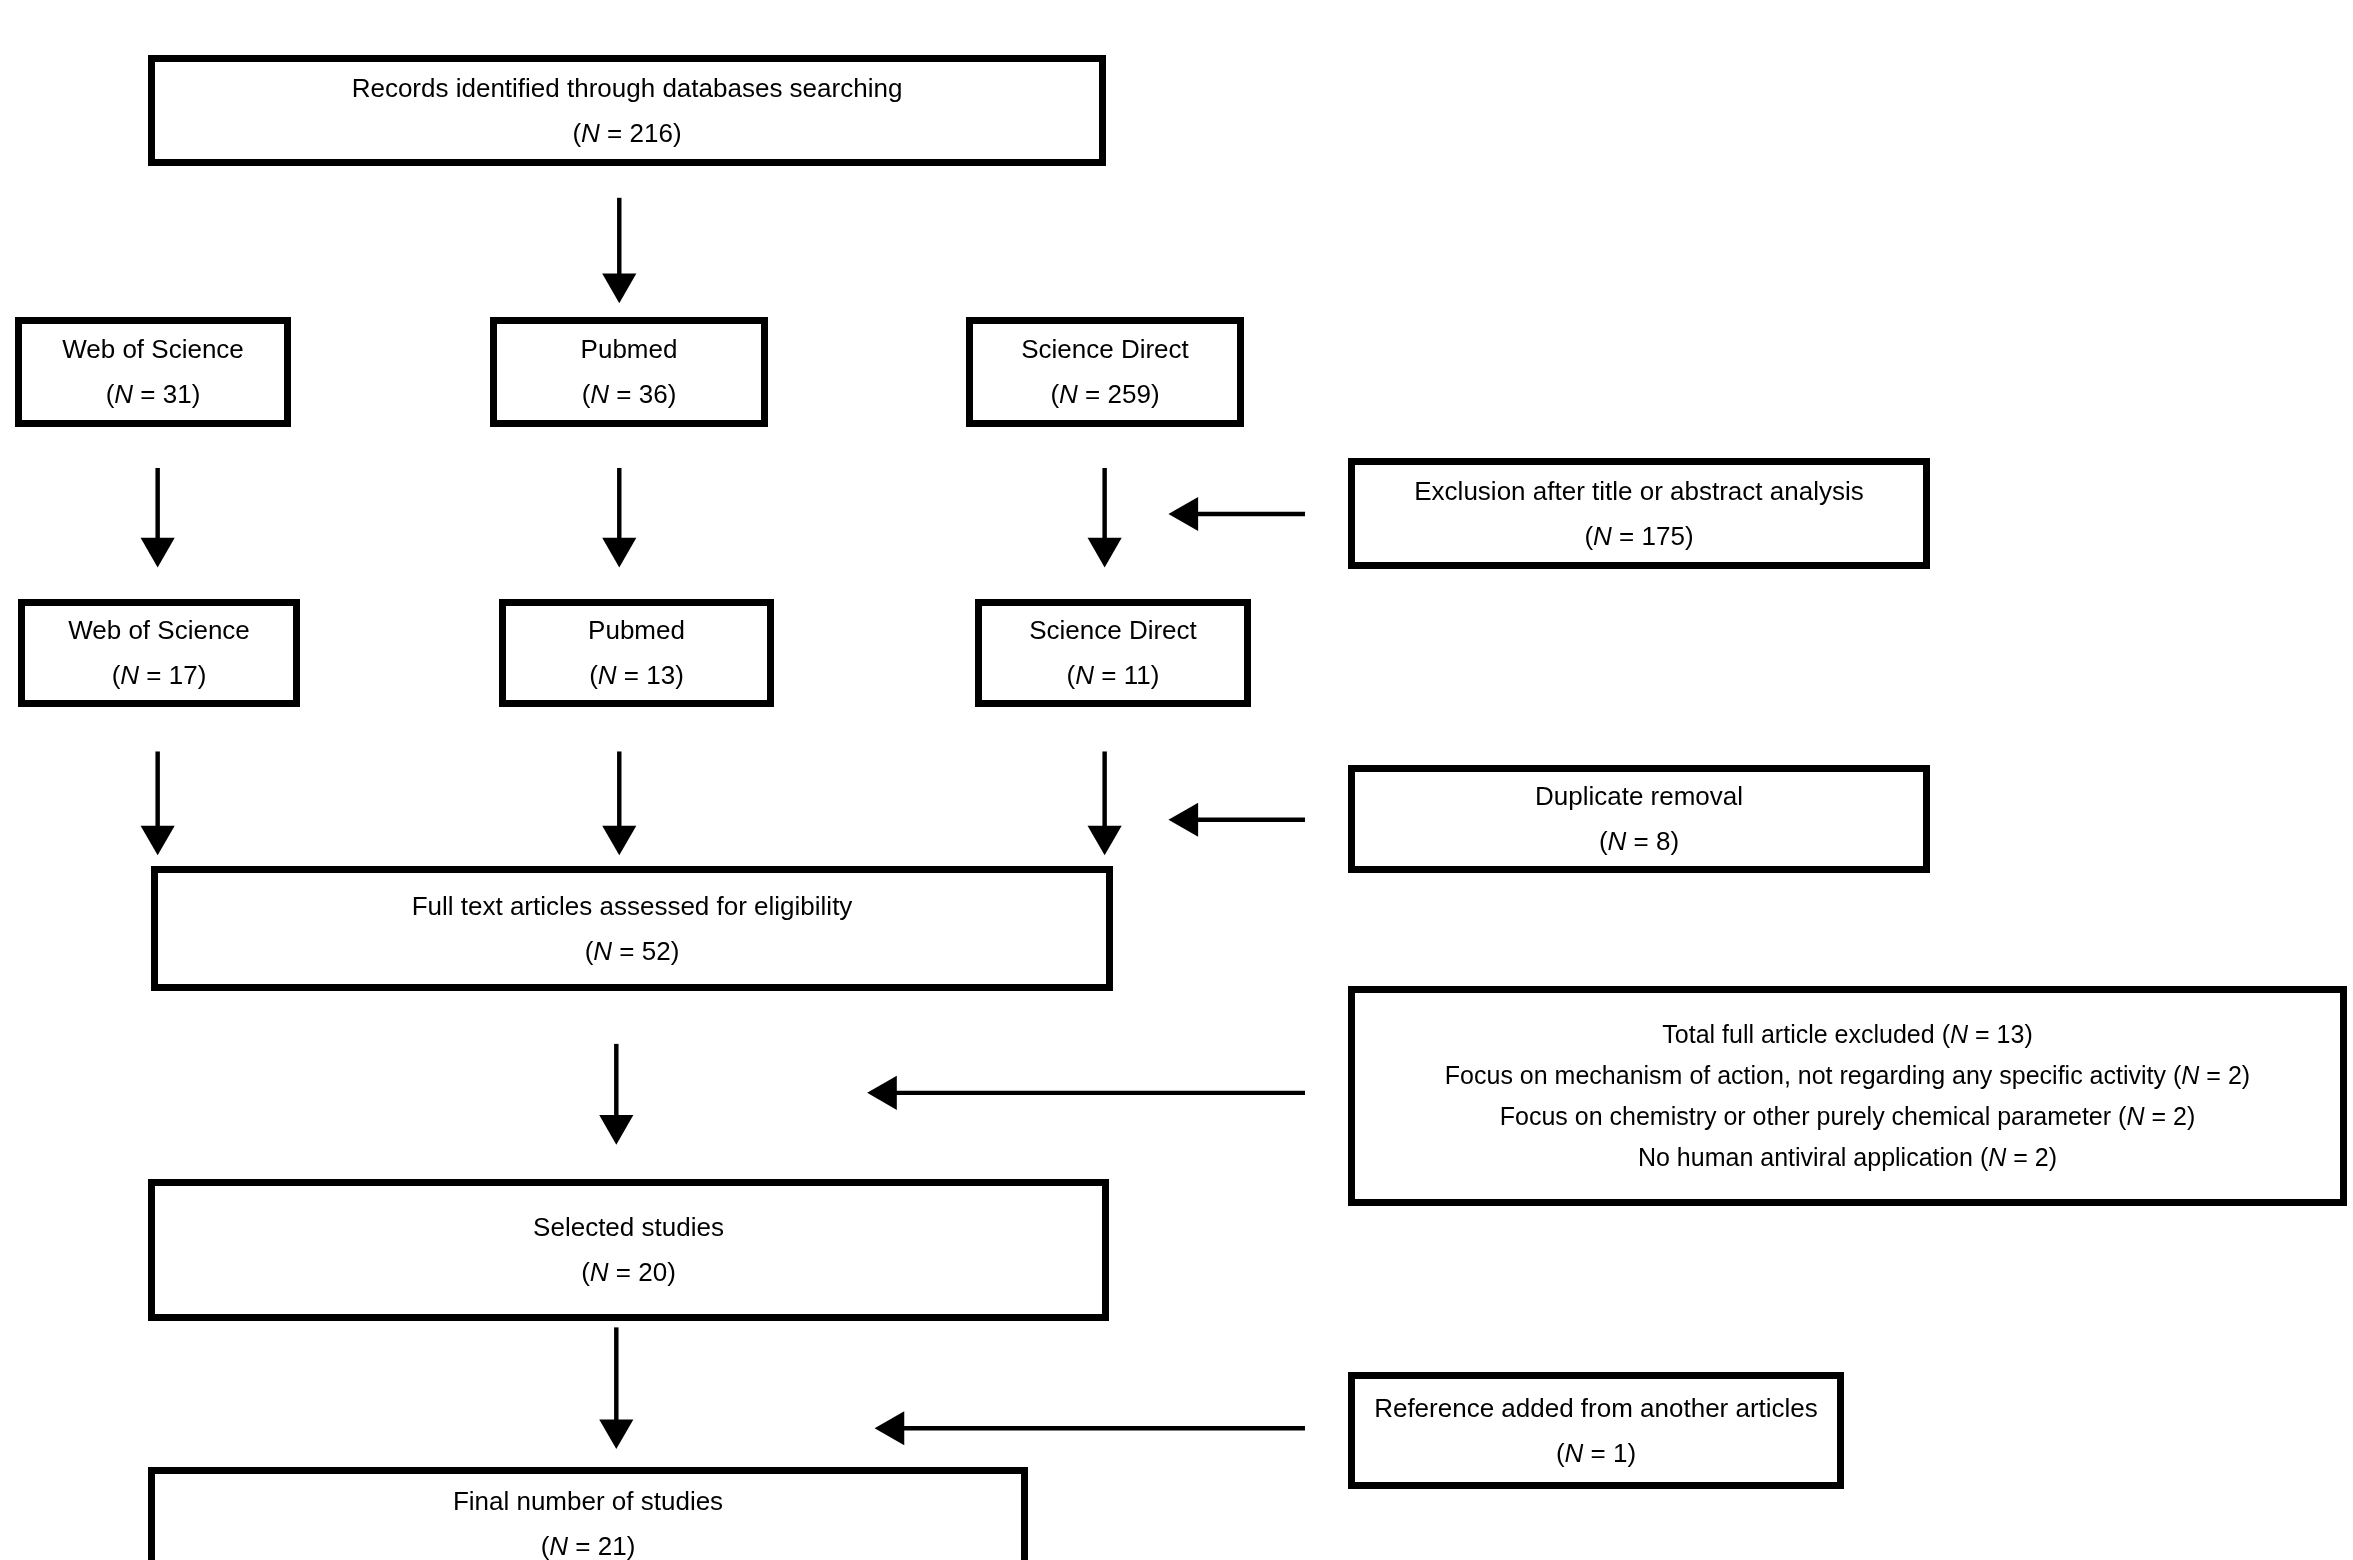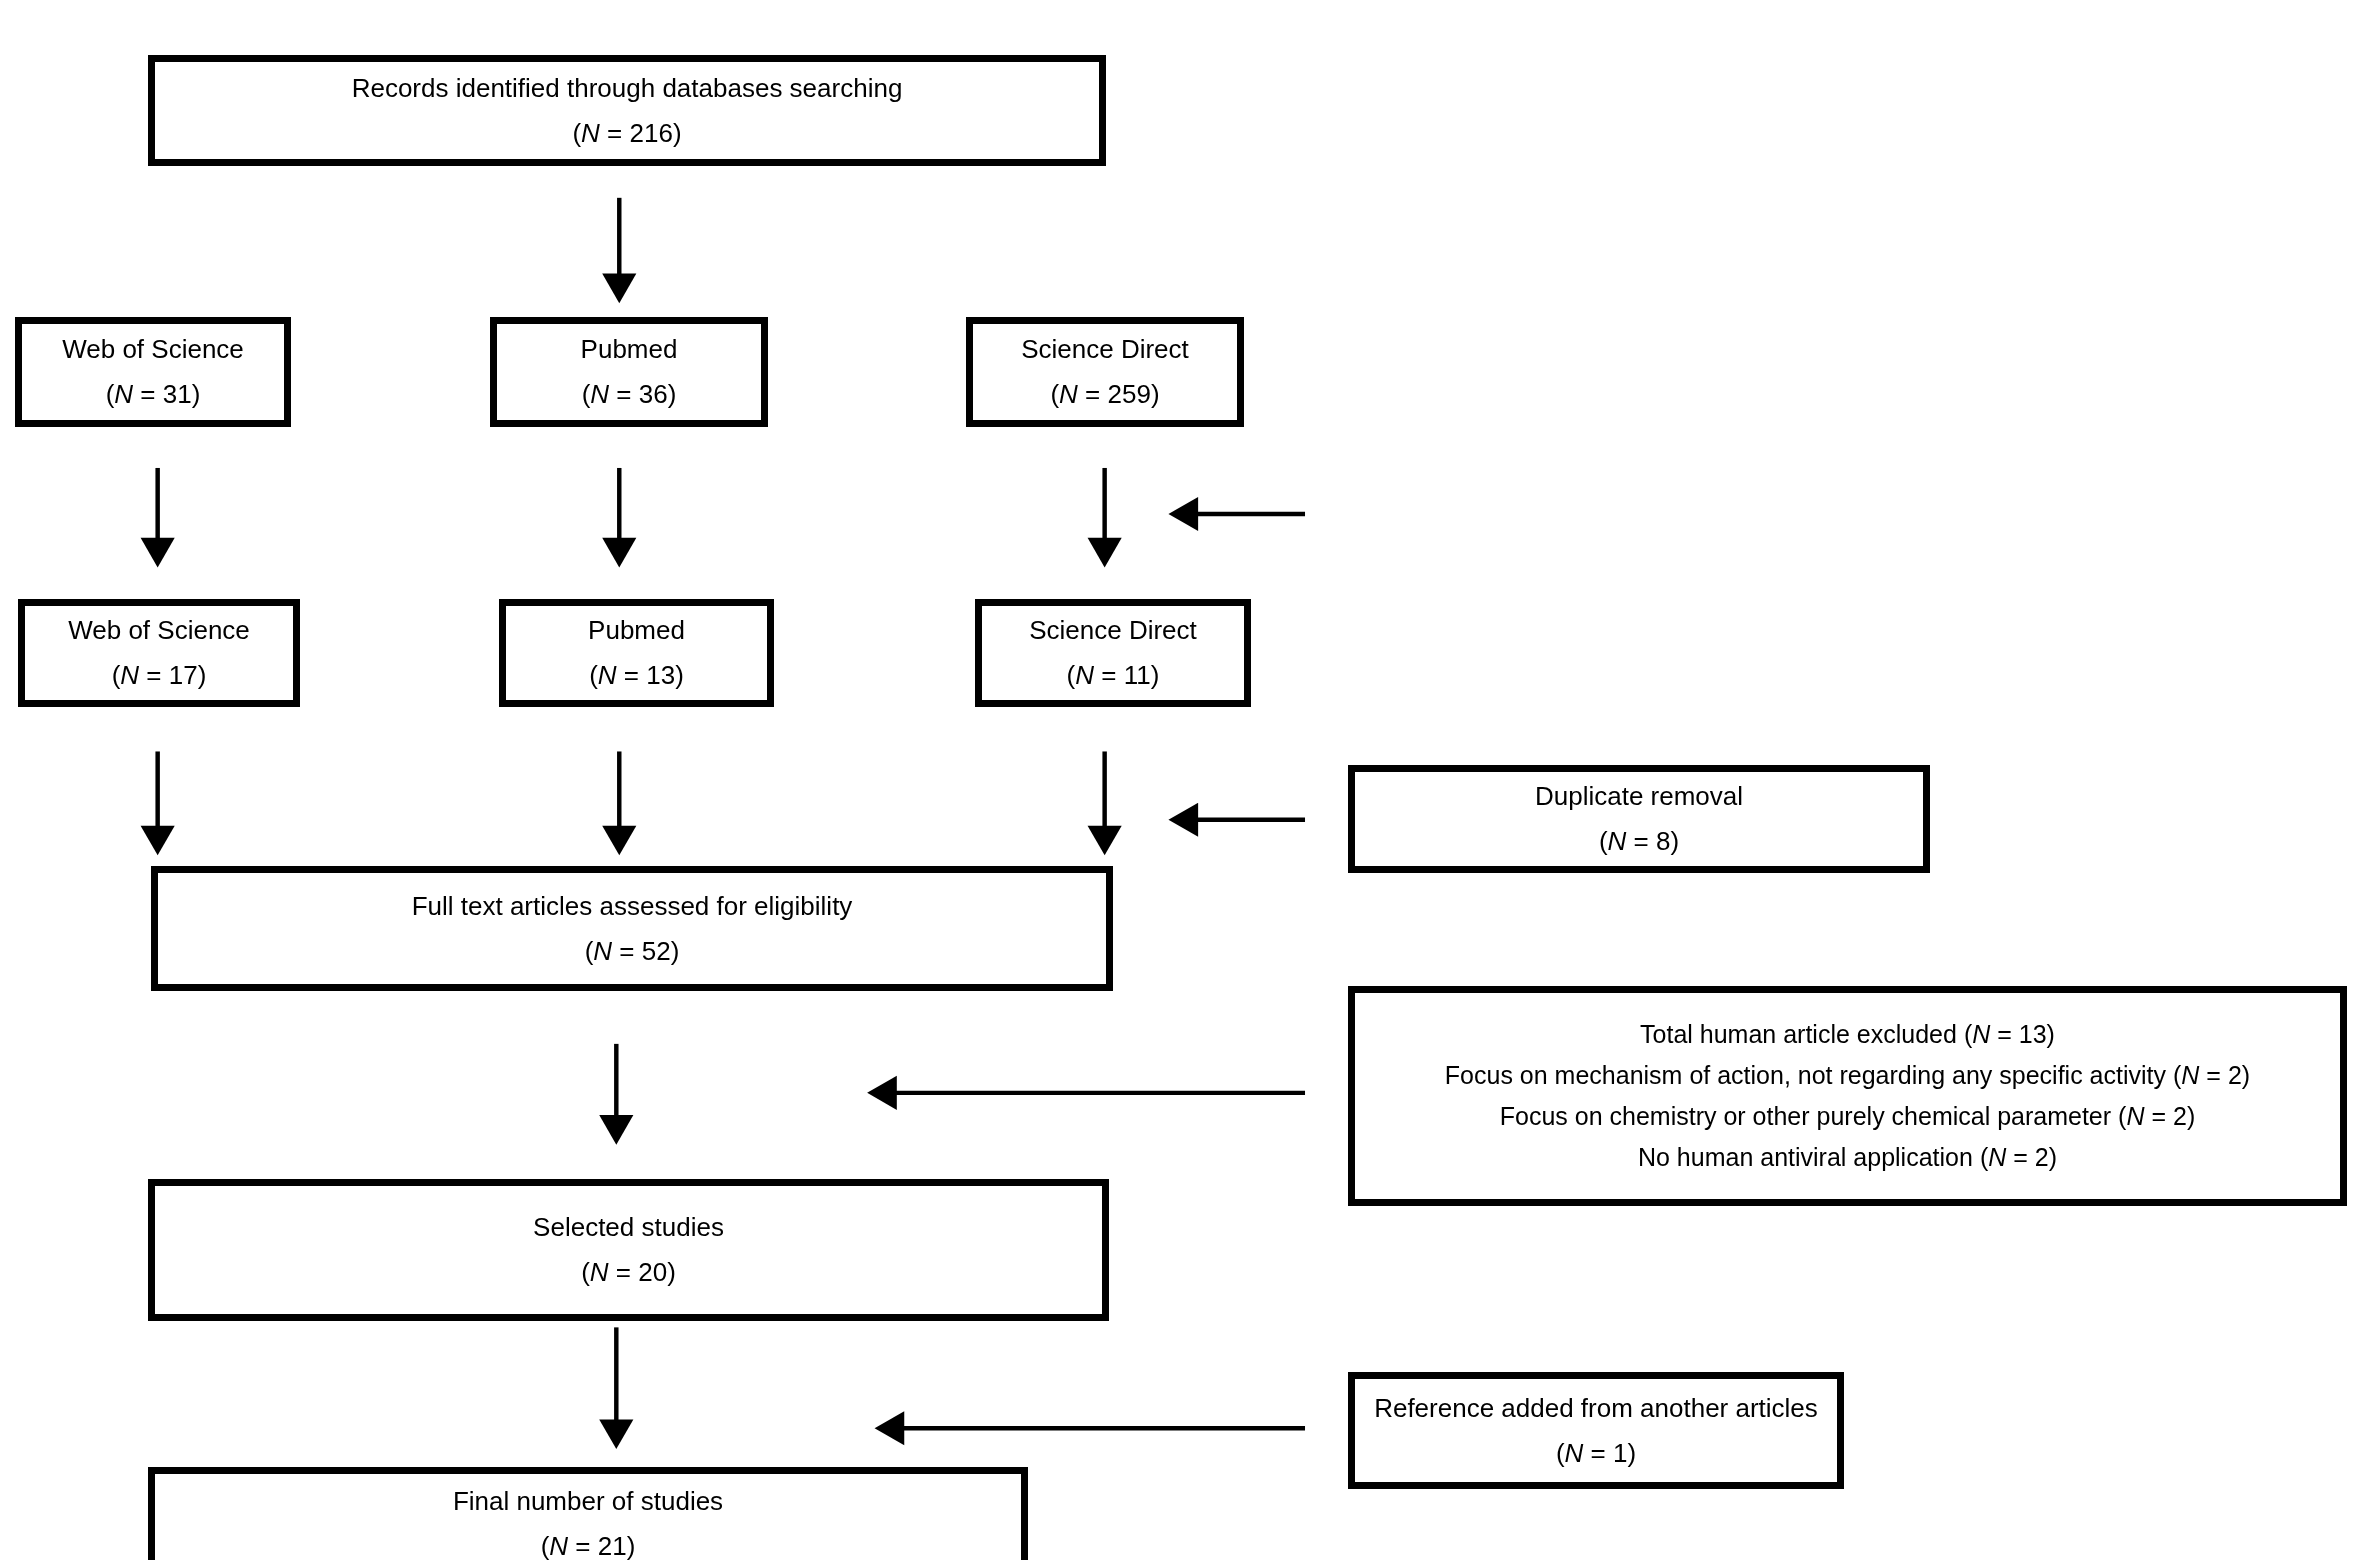--- a/index.html
+++ b/index.html
@@ -104,20 +104,24 @@
   <div class="box" style="left:490px;top:278px;width:278px;height:110px">
     <div class="lbl">Pubmed</div>
     <div class="nline"><span>(</span><span class="nsym">N</span><span class="eq"> = </span><span>36</span><span>)</span></div>
   </div>
 
   <div class="box" style="left:966px;top:278px;width:278px;height:110px">
     <div class="lbl">Science Direct</div>
     <div class="nline"><span>(</span><span class="nsym">N</span><span class="eq"> = </span><span>259</span><span>)</span></div>
   </div>
 
+  <div class="box" style="left:1348px;top:419px;width:582px;height:111px">
+    <div class="lbl">Exclusion after title or abstract analysis</div>
+    <div class="nline"><span>(</span><span class="nsym">N</span><span class="eq"> = </span><span>175</span><span>)</span></div>
+  </div>
 
   <div class="box" style="left:18px;top:560px;width:282px;height:108px">
     <div class="lbl">Web of Science</div>
     <div class="nline"><span>(</span><span class="nsym">N</span><span class="eq"> = </span><span>17</span><span>)</span></div>
   </div>
 
   <div class="box" style="left:499px;top:560px;width:275px;height:108px">
     <div class="lbl">Pubmed</div>
     <div class="nline"><span>(</span><span class="nsym">N</span><span class="eq"> = </span><span>13</span><span>)</span></div>
   </div>
@@ -131,21 +135,21 @@
     <div class="lbl">Duplicate removal</div>
     <div class="nline"><span>(</span><span class="nsym">N</span><span class="eq"> = </span><span>8</span><span>)</span></div>
   </div>
 
   <div class="box" style="left:151px;top:827px;width:962px;height:125px">
     <div class="lbl">Full text articles assessed for eligibility</div>
     <div class="nline"><span>(</span><span class="nsym">N</span><span class="eq"> = </span><span>52</span><span>)</span></div>
   </div>
 
   <div class="box box-excl" style="left:1348px;top:947px;width:999px;height:220px">
-    <div class="excl-line"><span>Total human article excluded</span><span class="ngrp"><span>(</span><span class="nsym">N</span><span class="eq"> = </span><span>13</span><span>)</span></span></div>
+    <div class="excl-line"><span>Total full article excluded</span><span class="ngrp"><span>(</span><span class="nsym">N</span><span class="eq"> = </span><span>13</span><span>)</span></span></div>
     <div class="excl-line"><span>Focus on mechanism of action, not regarding any specific activity</span><span class="ngrp"><span>(</span><span class="nsym">N</span><span class="eq"> = </span><span>2</span><span>)</span></span></div>
     <div class="excl-line"><span>Focus on chemistry or other purely chemical parameter</span><span class="ngrp"><span>(</span><span class="nsym">N</span><span class="eq"> = </span><span>2</span><span>)</span></span></div>
     <div class="excl-line"><span>No human antiviral application</span><span class="ngrp"><span>(</span><span class="nsym">N</span><span class="eq"> = </span><span>2</span><span>)</span></span></div>
   </div>
 
   <div class="box" style="left:148px;top:1140px;width:961px;height:142px">
     <div class="lbl">Selected studies</div>
     <div class="nline"><span>(</span><span class="nsym">N</span><span class="eq"> = </span><span>20</span><span>)</span></div>
   </div>
 

